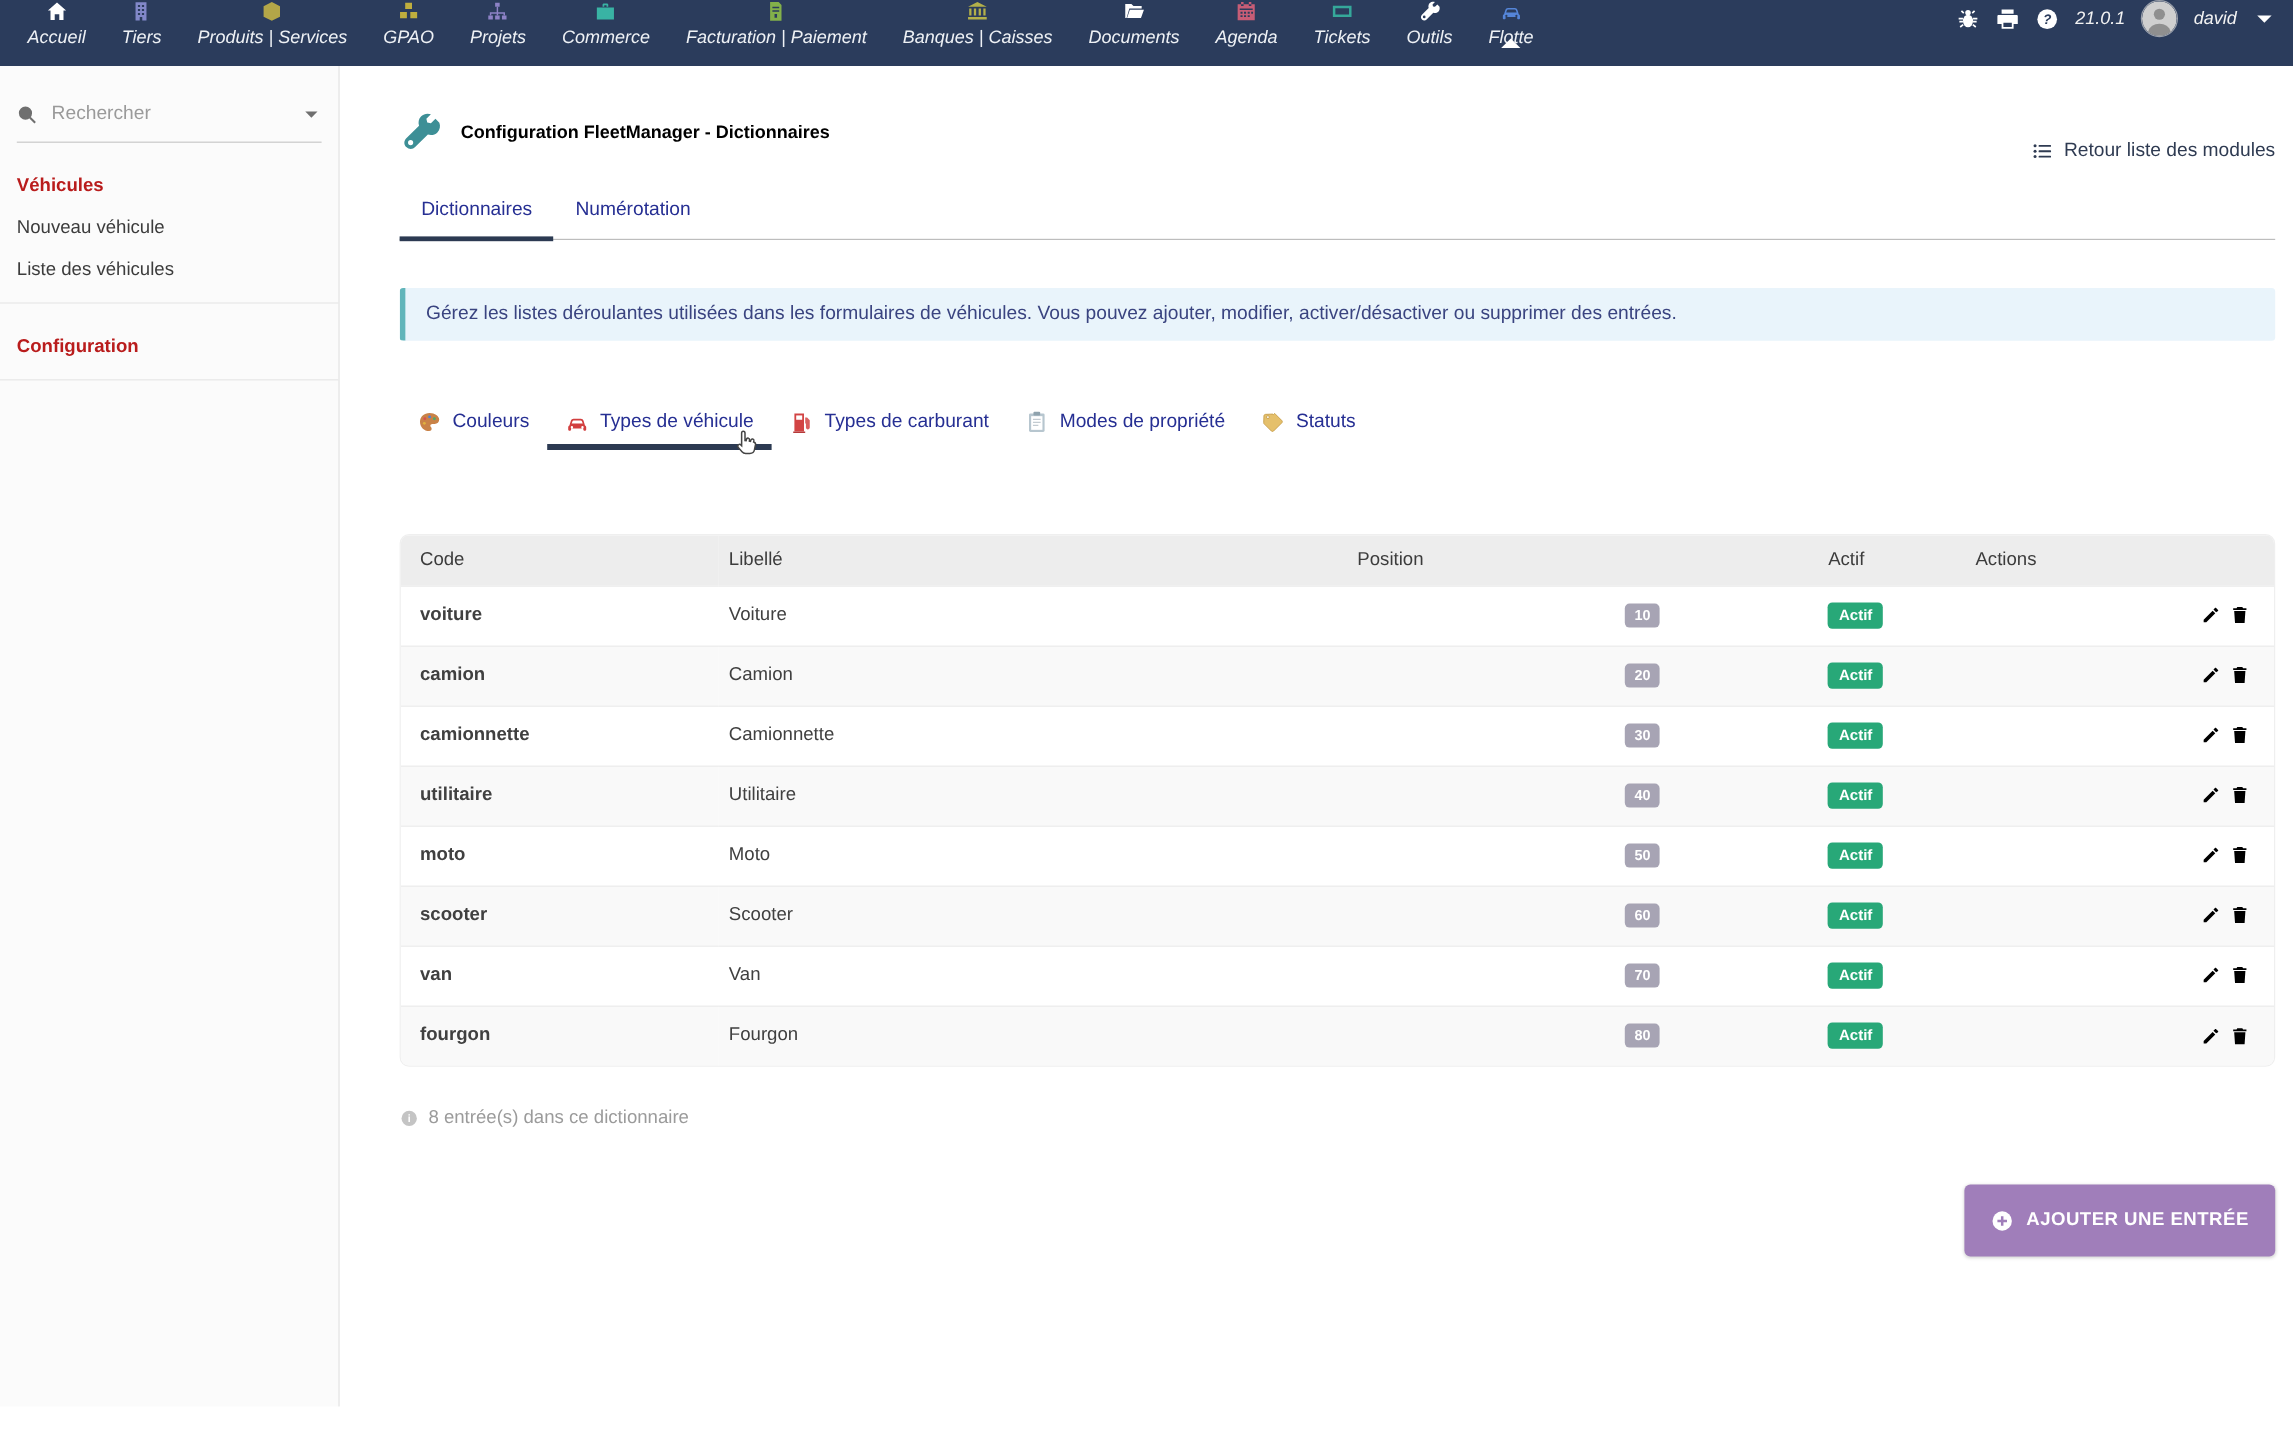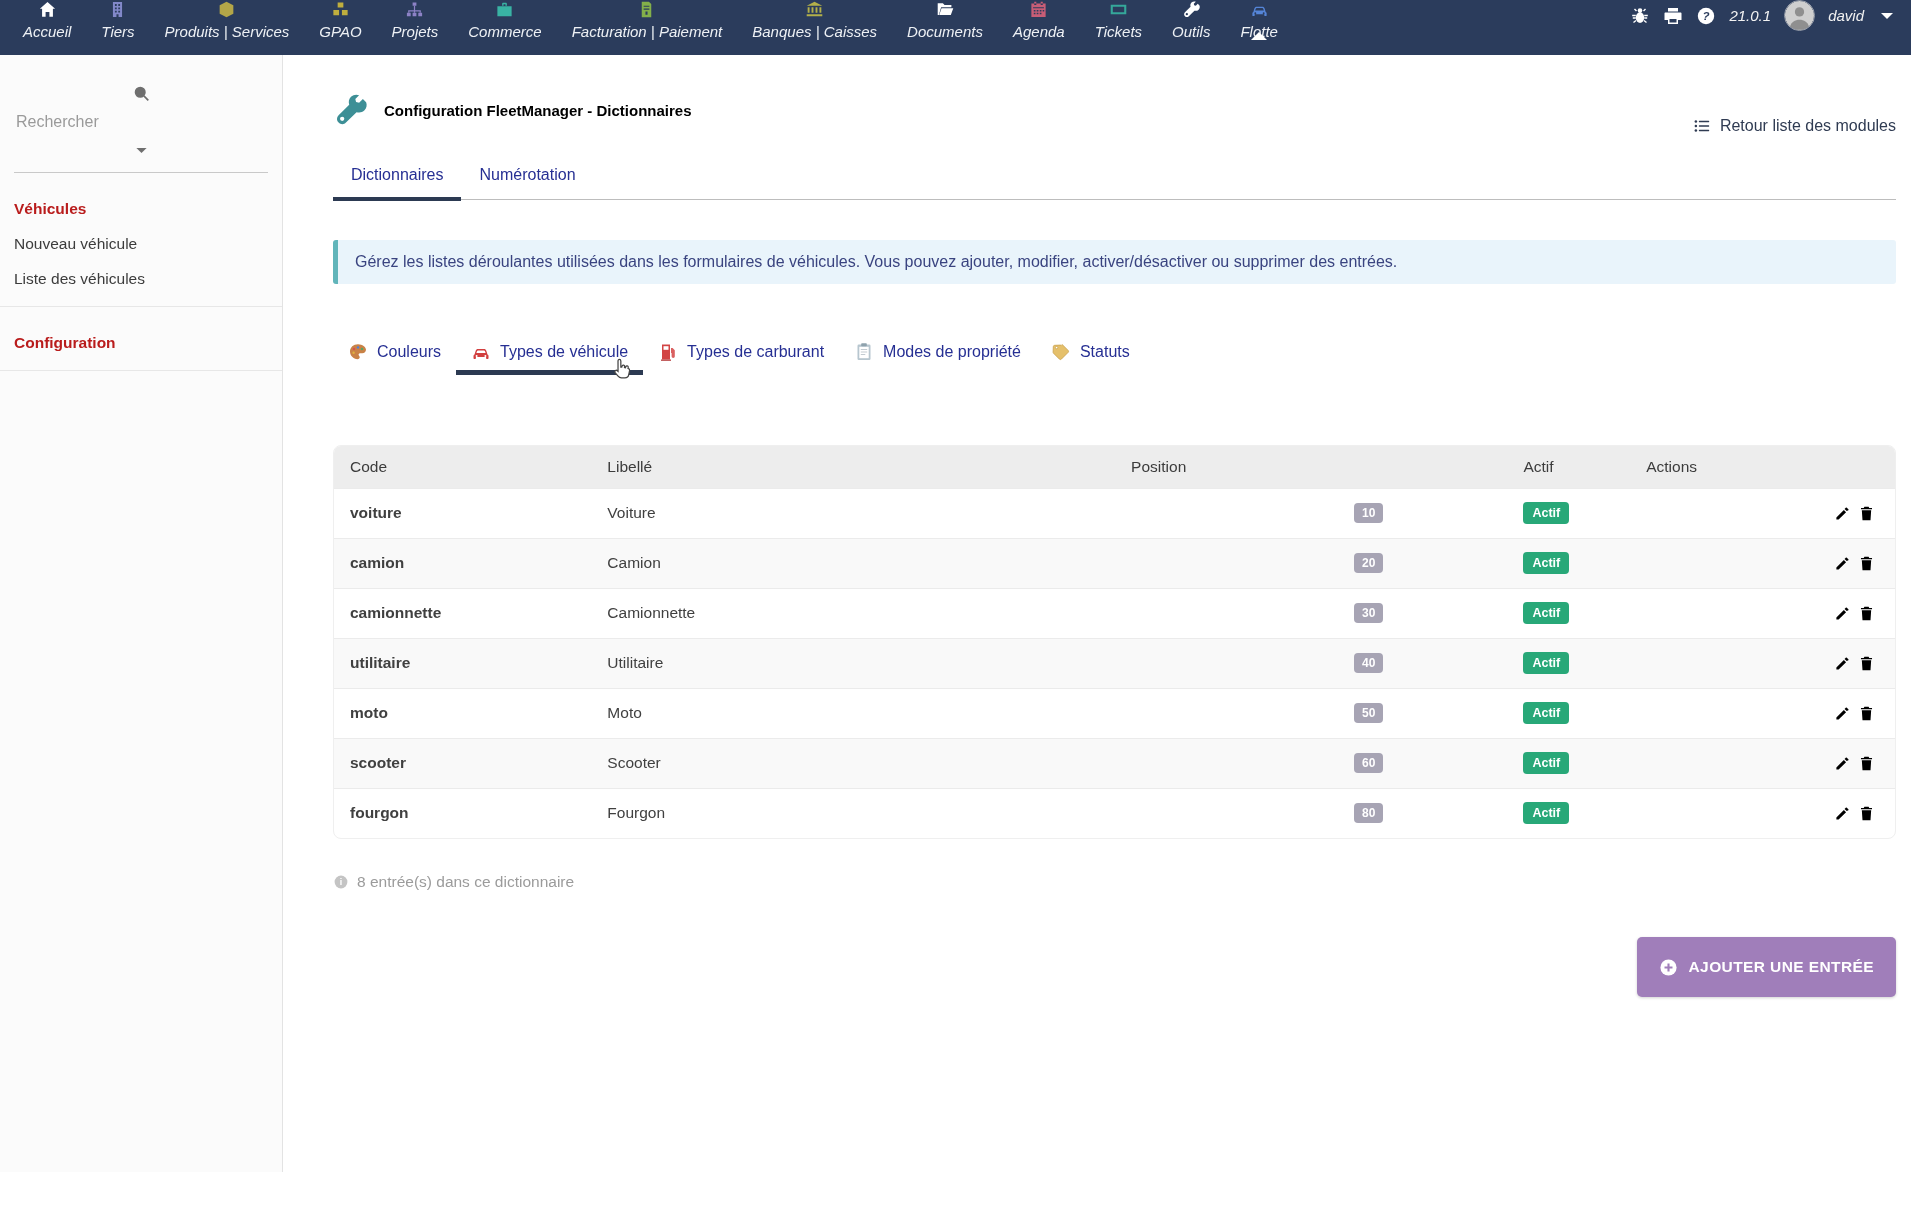--- a/index.html
+++ b/index.html
@@ -18,21 +18,21 @@
   .avatar { width:31px; height:31px; border-radius:50%; overflow:hidden; border:1px solid #9aa0ab; cursor:pointer; }
   .avatar svg { display:block; width:100%; height:100%; }
   .user-caret { width:12px; height:12px; color:#e8e8e8; }
   .icon svg { width:100%; height:100%; display:block; fill:currentColor; }
 
   
   .layout { display:flex; align-items:flex-start; height:1157px; }
 
   
   .sidebar { width:283px; height:1117px; background:#fbfbfb; border-right:1px solid #e3e3e3; flex:none; }
-  .sidebar-search { margin:30px 14px 0; padding-bottom:13px; border-bottom:1px solid #c9c9c9; display:flex; align-items:center; gap:10px;flex-direction:column; }
+  .sidebar-search { margin:30px 14px 0; padding-bottom:13px; border-bottom:1px solid #c9c9c9; display:flex; align-items:center; gap:10px; }
   .sidebar-search .icon { width:17px; height:17px; color:#6f6f6f; flex:none; }
   .sidebar-search input { border:none; outline:none; background:transparent; font-size:16px; color:#444; width:100%; font-family:inherit; }
   .sidebar-search input::placeholder { color:#9a9a9a; }
   .search-caret { width:12px; height:12px; color:#8a8a8a; flex:none; cursor:pointer; }
   .sidebar-section-title { font-weight:bold; font-size:15.5px; color:#b91c1c; padding:0 14px; margin-top:27px; }
   .sidebar-link { font-size:15.5px; color:#3c3c3c; padding:0 14px; margin-top:17px; cursor:pointer; }
   .sidebar-divider { border:none; border-top:1px solid #e7e7e7; margin:18px 0 0; }
 
   
   .content { flex:1; padding:0 15px 0 50px; min-width:0; }
@@ -425,20 +425,31 @@
                 <td class="col-label">Scooter</td>
                 <td class="col-pos"><span class="badge-pos">60</span></td>
                 <td class="col-actif"><span class="badge-actif">Actif</span></td>
                 <td class="col-actions"><span class="action-icon pencil"><svg viewBox="0 0 20 20">
                       <path d="M2.8 14.6v2.6h2.6l8.8-8.8-2.6-2.6zM16.9 6.1c.3-.3.3-.8 0-1.1L15 3.1c-.3-.3-.8-.3-1.1 0l-1.5 1.5 2.6 2.6z"></path>
                     </svg></span><span class="action-icon trash"><svg viewBox="0 0 20 20">
                       <path d="M7.5 2.2h5l.7 1.3h3.3v1.6H3.5V3.5h3.3zM4.5 6.2h11l-.8 11.6H5.3z"></path>
                     </svg></span></td>
               </tr>
               <tr>
+                <td class="col-code">van</td>
+                <td class="col-label">Van</td>
+                <td class="col-pos"><span class="badge-pos">70</span></td>
+                <td class="col-actif"><span class="badge-actif">Actif</span></td>
+                <td class="col-actions"><span class="action-icon pencil"><svg viewBox="0 0 20 20">
+                      <path d="M2.8 14.6v2.6h2.6l8.8-8.8-2.6-2.6zM16.9 6.1c.3-.3.3-.8 0-1.1L15 3.1c-.3-.3-.8-.3-1.1 0l-1.5 1.5 2.6 2.6z"></path>
+                    </svg></span><span class="action-icon trash"><svg viewBox="0 0 20 20">
+                      <path d="M7.5 2.2h5l.7 1.3h3.3v1.6H3.5V3.5h3.3zM4.5 6.2h11l-.8 11.6H5.3z"></path>
+                    </svg></span></td>
+              </tr>
+              <tr>
                 <td class="col-code">fourgon</td>
                 <td class="col-label">Fourgon</td>
                 <td class="col-pos"><span class="badge-pos">80</span></td>
                 <td class="col-actif"><span class="badge-actif">Actif</span></td>
                 <td class="col-actions"><span class="action-icon pencil"><svg viewBox="0 0 20 20">
                       <path d="M2.8 14.6v2.6h2.6l8.8-8.8-2.6-2.6zM16.9 6.1c.3-.3.3-.8 0-1.1L15 3.1c-.3-.3-.8-.3-1.1 0l-1.5 1.5 2.6 2.6z"></path>
                     </svg></span><span class="action-icon trash"><svg viewBox="0 0 20 20">
                       <path d="M7.5 2.2h5l.7 1.3h3.3v1.6H3.5V3.5h3.3zM4.5 6.2h11l-.8 11.6H5.3z"></path>
                     </svg></span></td>
               </tr>

